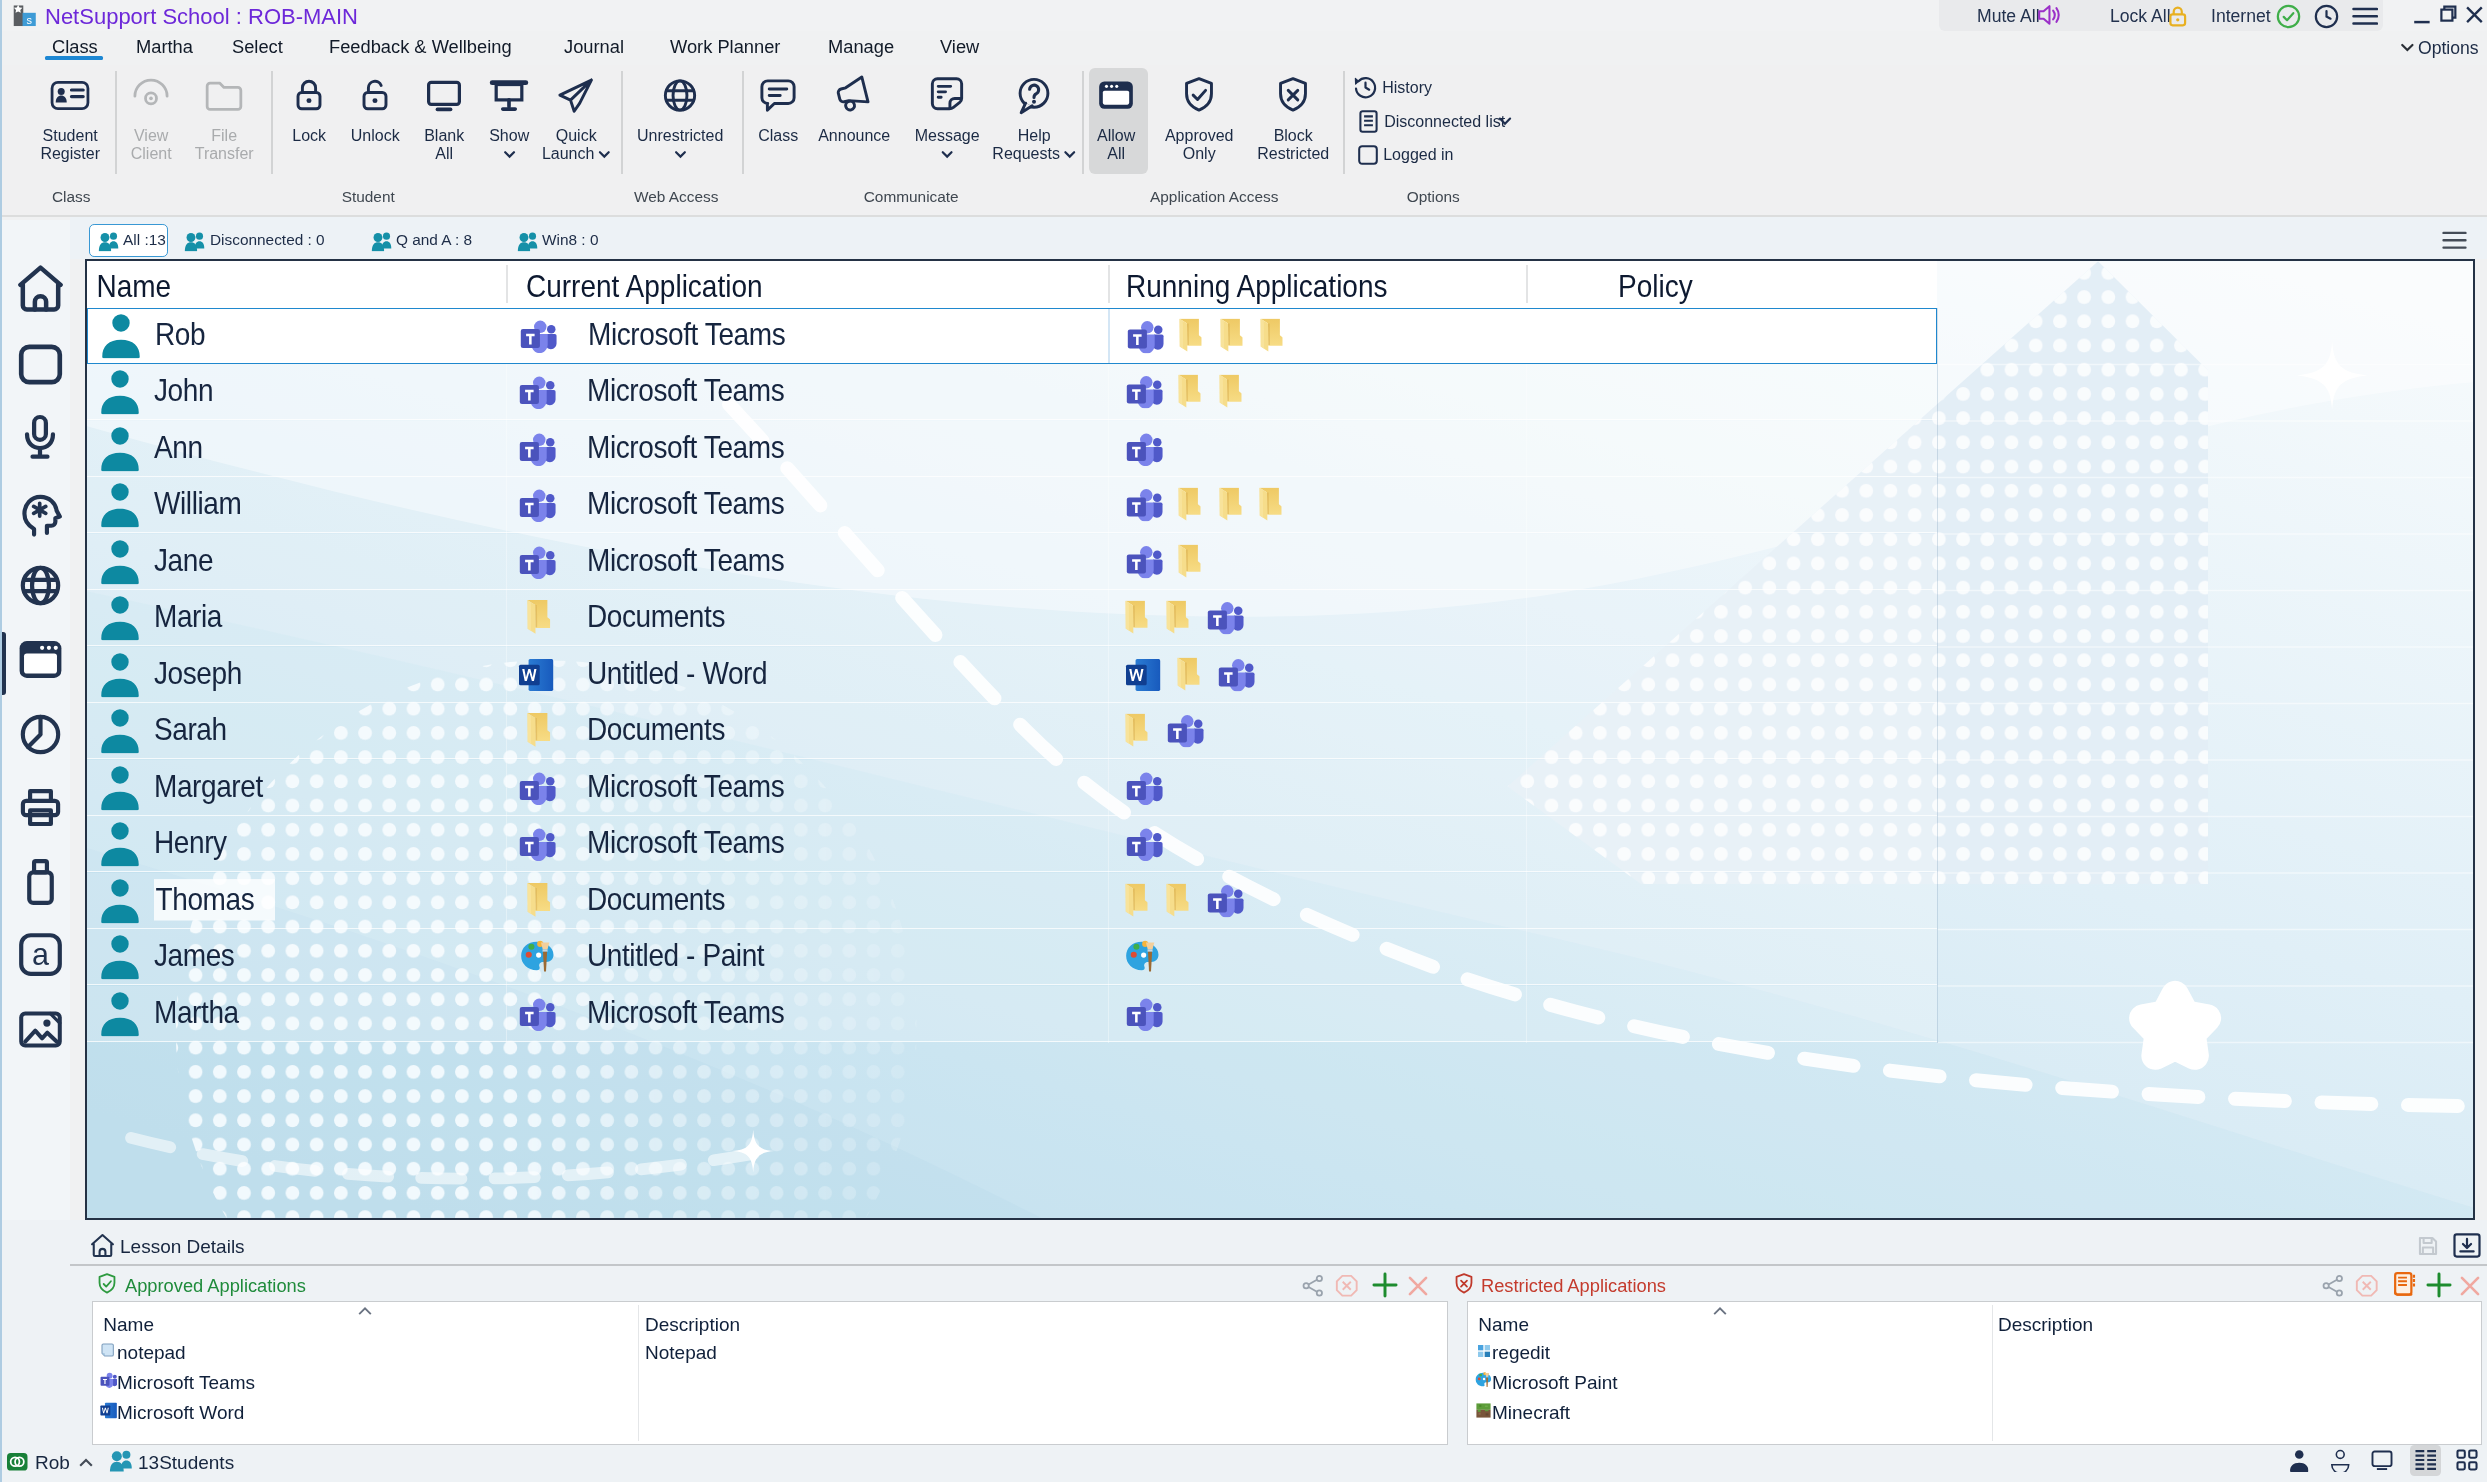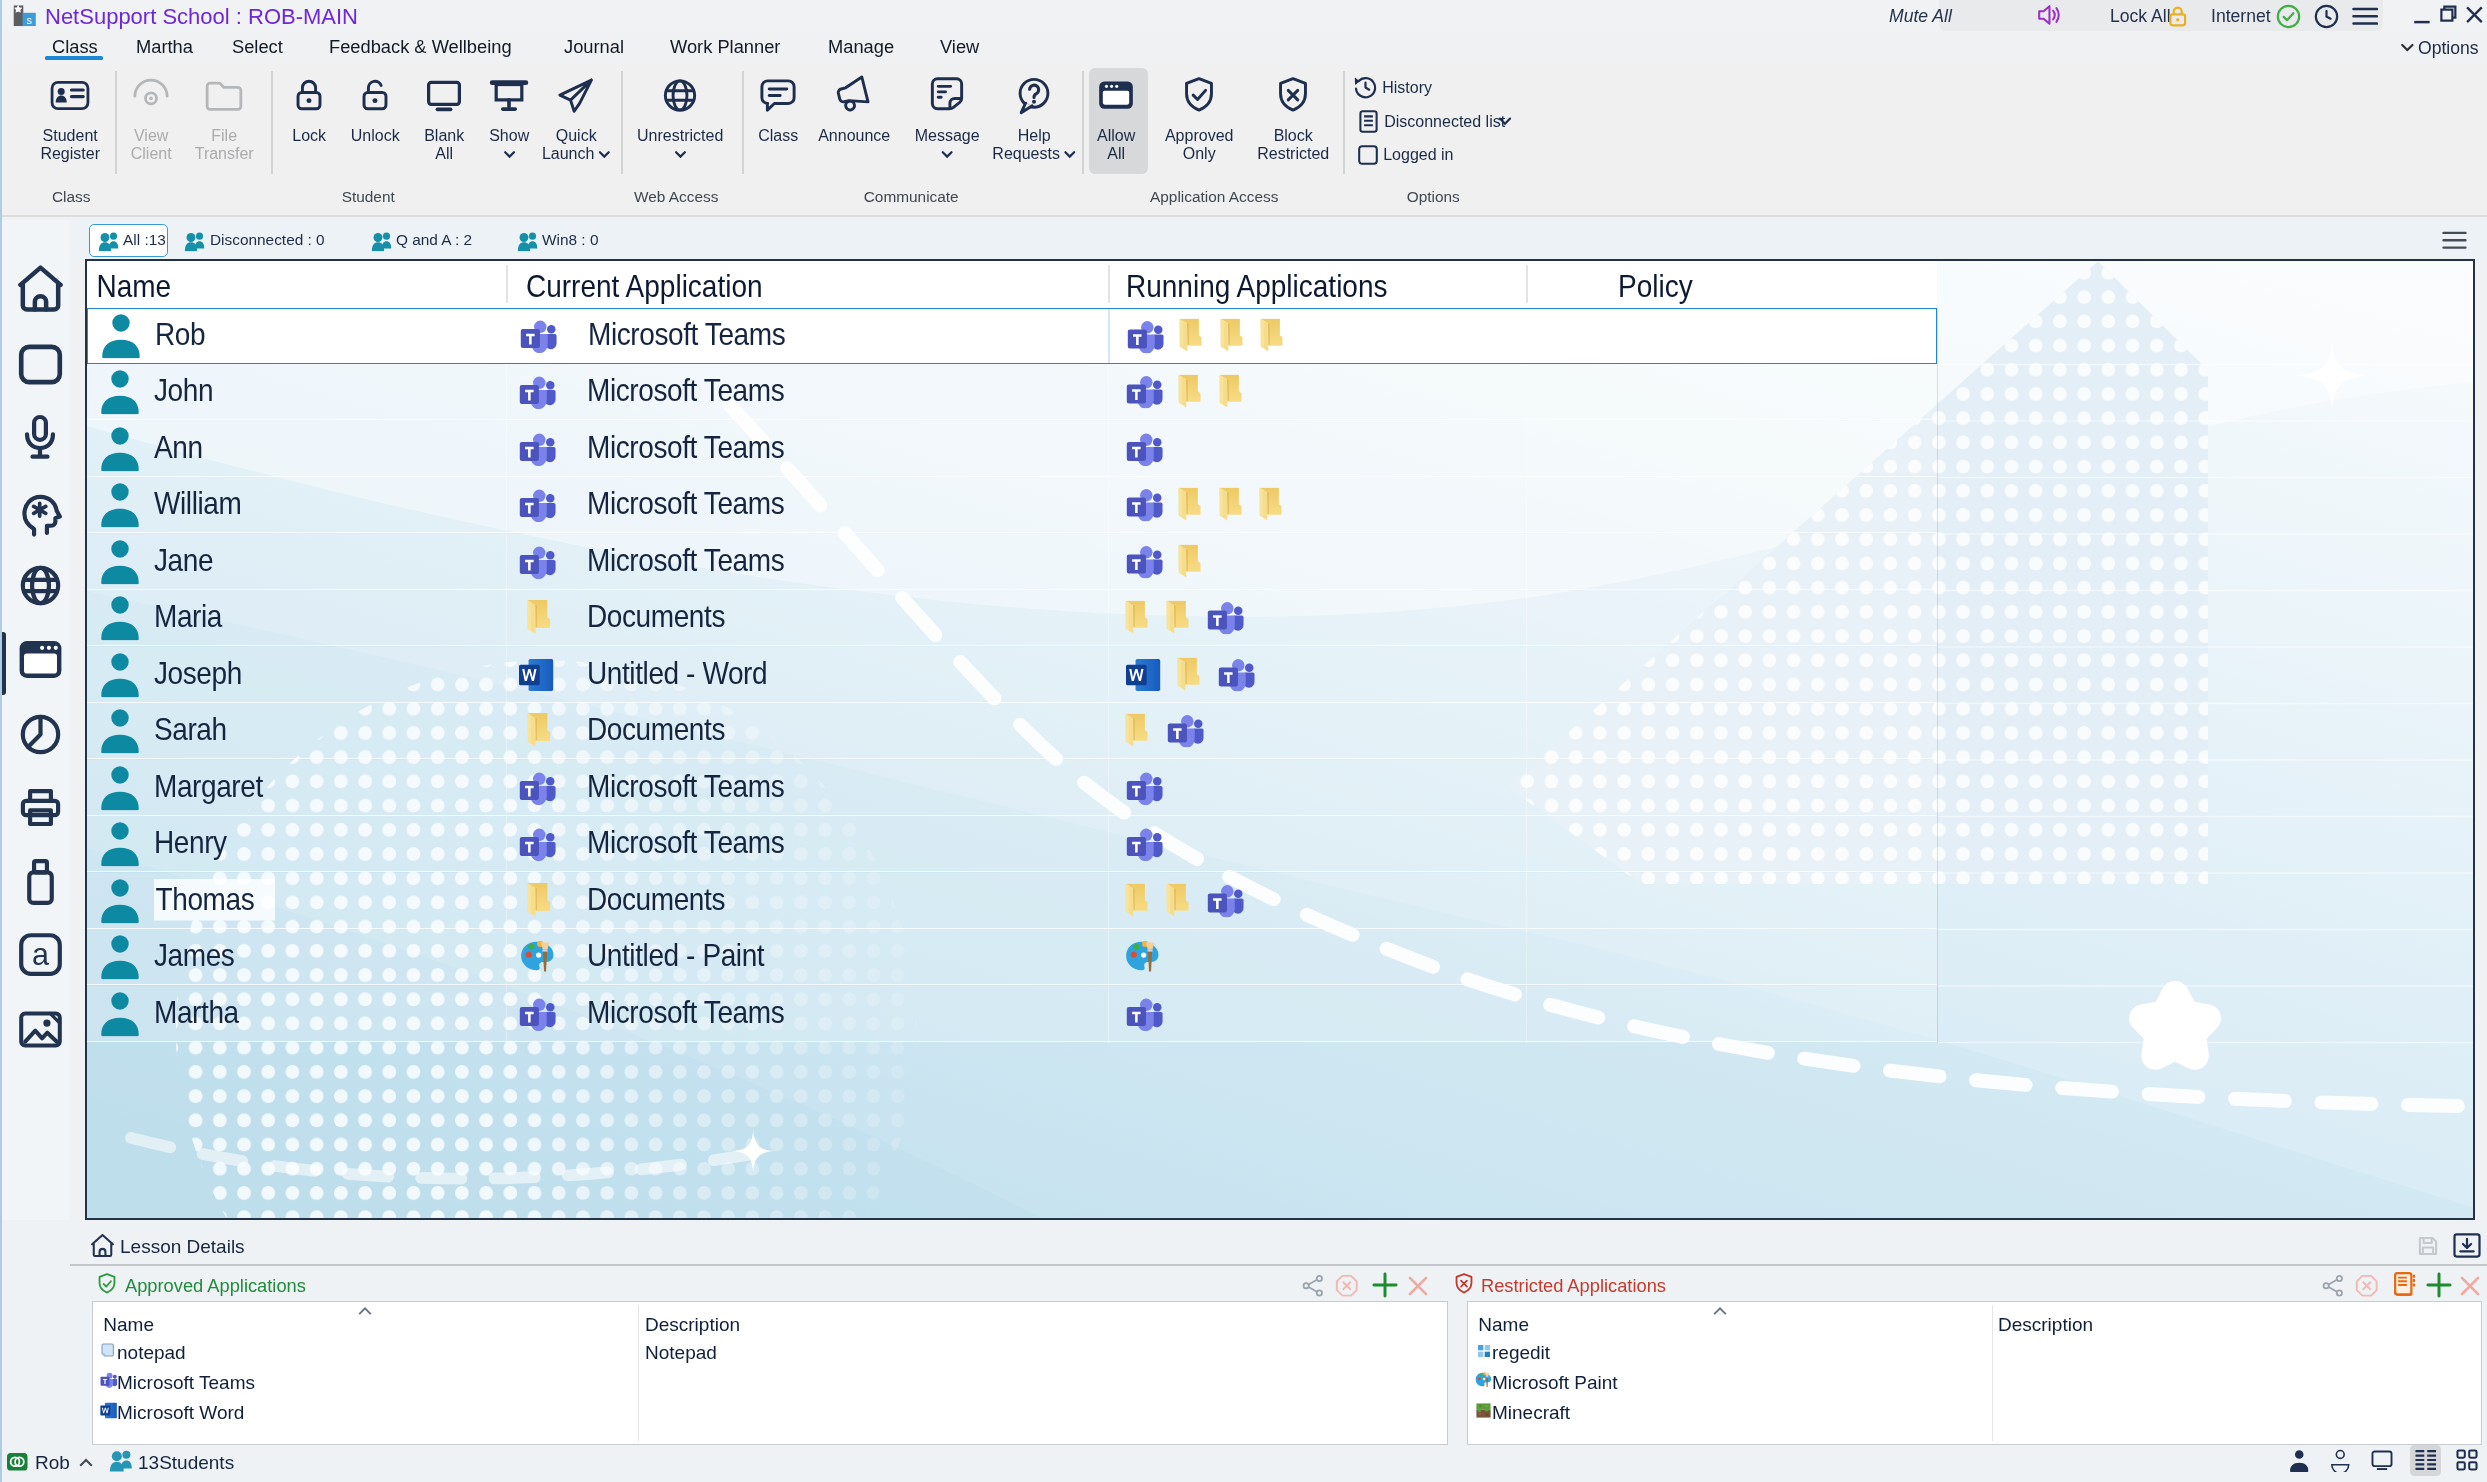--- a/index.html
+++ b/index.html
@@ -55,21 +55,21 @@
   <div class="abs" id="quickstrip"></div>
 
   <svg class="abs" style="left:12.5px;top:3.7px" width="23.5" height="23.5" viewBox="0 0 32 32">
     <rect x="1" y="2" width="13" height="28" fill="#5a5d61"></rect>
     <path d="M7 1 l1.8 3.6 4 .6 -2.9 2.8 .7 4 -3.6-1.9 -3.6 1.9 .7-4 -2.9-2.8 4-.6z" fill="#ffffff"></path>
     <rect x="13" y="12" width="18" height="18" fill="#3d9bd6"></rect>
     <text x="22" y="27" font-size="15" fill="#ffffff" text-anchor="middle" font-family="Liberation Sans">s</text>
   </svg>
   <div class="abs" id="apptitle">NetSupport School : ROB-MAIN</div>
 
-  <div class="abs qtext" style="left:1889px;font-style:italic;">Mute All</div>
+  <div class="abs qtext" style="left:1977px;">Mute All</div>
   <svg class="abs" style="left:2037px;top:4.4px" width="26.4" height="22" viewBox="0 0 36 30">
     <path d="M3 10 h6 l8-7 v24 l-8-7 H3 z" fill="none" stroke="#9b30c8" stroke-width="2.8" stroke-linejoin="round"></path>
     <path d="M22 9 a10 10 0 0 1 0 12 M26.5 5.5 a16 16 0 0 1 0 19" fill="none" stroke="#9b30c8" stroke-width="2.8" stroke-linecap="round"></path>
   </svg>
   <div class="abs qtext" style="left:2092px;margin-left:18px;">Lock All</div>
   <svg class="abs" style="left:2166px;top:4.4px" width="23.5" height="23.5" viewBox="0 0 32 32">
     <rect x="6" y="14" width="20" height="15" rx="3" fill="none" stroke="#e8b021" stroke-width="3"></rect>
     <path d="M10.5 14 v-3.5 a5.5 5.5 0 0 1 11 0 V14" fill="none" stroke="#e8b021" stroke-width="3"></path>
     <circle cx="16" cy="21.5" r="2.2" fill="#e8b021"></circle>
   </svg>
@@ -377,21 +377,21 @@
       <use href="#i-people"></use>
     </svg>
   <div class="tsitem" style="left:123px;">All :13</div>
   <svg class="abs" style="left:184px;top:231px" width="23.5" height="20.5" viewBox="0 0 34 30" fill="#1590a8">
       <use href="#i-people"></use>
     </svg>
   <div class="tsitem" style="left:210px;text-align:center;">Disconnected : 0</div>
   <svg class="abs" style="left:371px;top:231px" width="23.5" height="20.5" viewBox="0 0 34 30" fill="#1590a8">
       <use href="#i-people"></use>
     </svg>
-  <div class="tsitem" style="left:396px;">Q and A : 2</div>
+  <div class="tsitem" style="left:396px;">Q and A : 8</div>
   <svg class="abs" style="left:517px;top:231px" width="23.5" height="20.5" viewBox="0 0 34 30" fill="#1590a8">
       <use href="#i-people"></use>
     </svg>
   <div class="tsitem" style="left:542px;">Win8 : 0</div>
   <svg class="abs" style="left:2442px;top:230px" width="25" height="20.5" viewBox="0 0 34 28">
       <path d="M2 4 h30 M2 14 h30 M2 24 h30" stroke="#444c57" stroke-width="3.2" stroke-linecap="round"></path>
     </svg>
   <div class="abs" id="tablewrap">
 
     <svg class="abs" id="gridbg" width="2386" height="957" viewBox="0 0 3252 1304">

